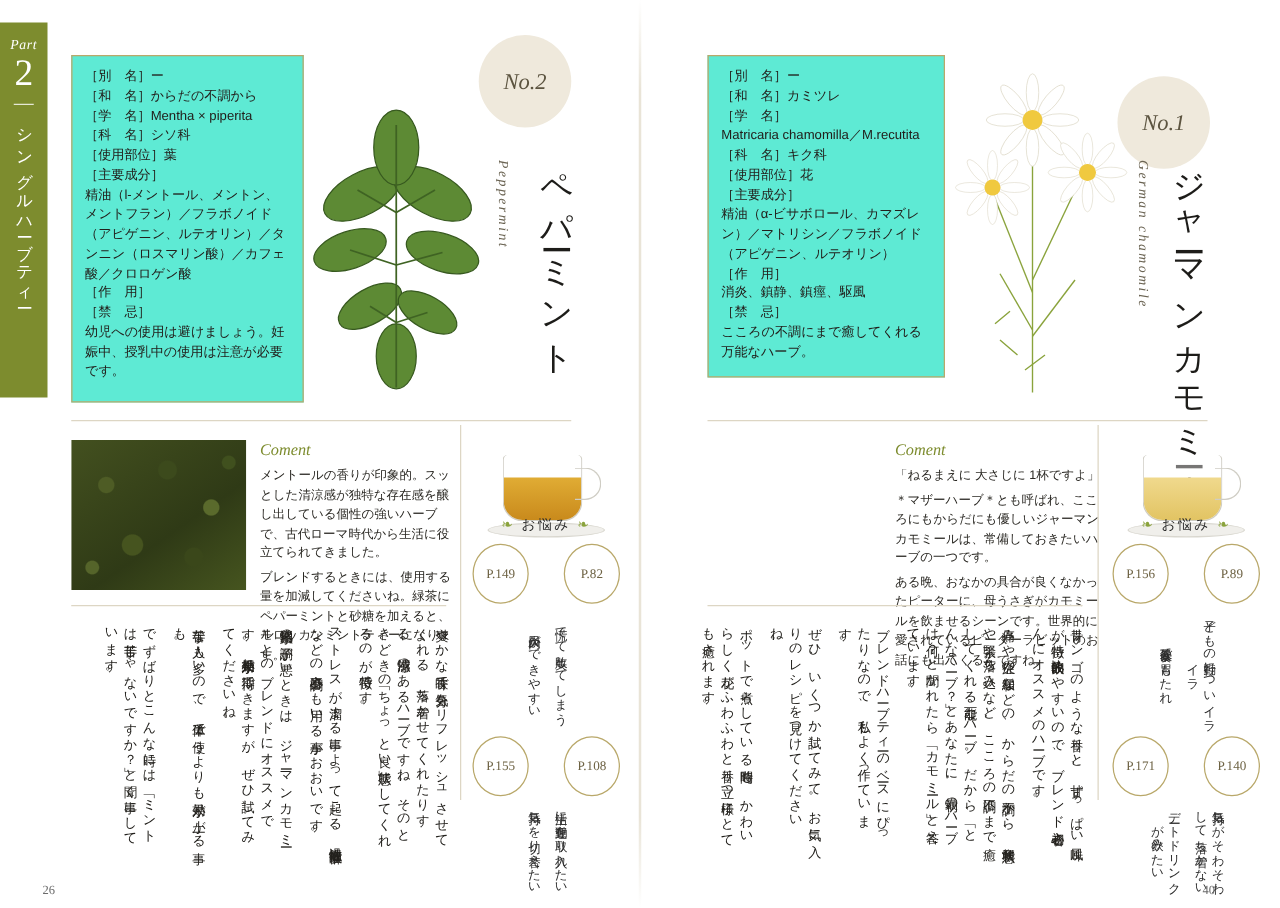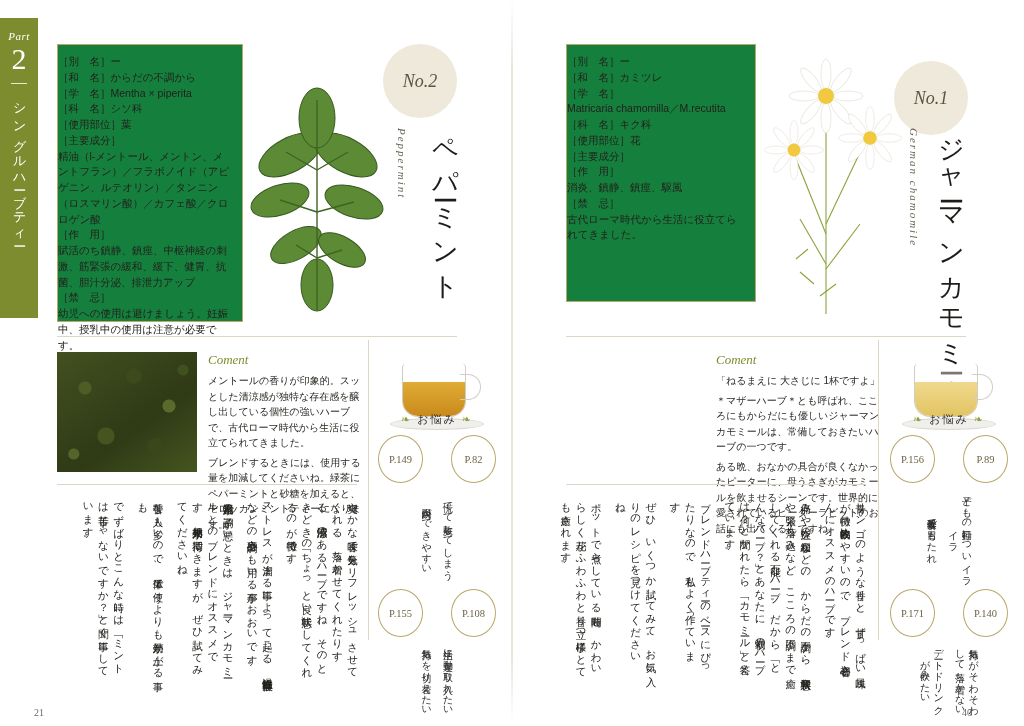--- a/index.html
+++ b/index.html
@@ -44,23 +44,23 @@
   }
   .part-tab .part-vtext{
     writing-mode:vertical-rl;text-orientation:upright;
     font-size:13px;letter-spacing:3px;line-height:1.1;
   }
 
   
   .infobox{
     position:absolute;
     border:1px solid #b9a86a;
-    background:#15803d;
+    background:#5eead4;
     box-sizing:border-box;
-    padding:9px 10px 8px 0;
+    padding:9px 10px 8px 10px;
     font-size:10.5px;
     line-height:1.5;
     color:#22201c;
   }
   .infobox .row{display:block;white-space:pre-wrap;}
 
   
   .medallion{
     position:absolute;width:74px;height:74px;border-radius:50%;
     background:#efe9dc;
@@ -212,21 +212,20 @@
 
     <div class="infobox" style="left:57px;top:44px;width:186px;height:278px;">
       <span class="row">［別　名］ー</span>
       <span class="row">［和　名］からだの不調から</span>
       <span class="row">［学　名］Mentha × piperita</span>
       <span class="row">［科　名］シソ科</span>
       <span class="row">［使用部位］葉</span>
       <span class="row">［主要成分］</span>
       <span class="row">精油（l-メントール、メントン、メントフラン）／フラボノイド（アピゲニン、ルテオリン）／タンニン（ロスマリン酸）／カフェ酸／クロロゲン酸</span>
       <span class="row">［作　用］</span>
-      <span class="row">賦活のち鎮静、鎮痙、中枢神経の刺激、筋緊張の緩和、緩下、健胃、抗菌、胆汁分泌、排泄力アップ</span>
       <span class="row">［禁　忌］</span>
       <span class="row">幼児への使用は避けましょう。妊娠中、授乳中の使用は注意が必要です。</span>
     </div>
 
     <div class="leaf-art" style="left:250px;top:60px;width:135px;height:270px;">
       <svg viewBox="0 0 135 270" width="135" height="270" aria-hidden="true">
         <g fill="#5d8a34" stroke="#37591f" stroke-width="1">
           <ellipse cx="40" cy="95" rx="34" ry="17" transform="rotate(-28 40 95)"></ellipse>
           <ellipse cx="96" cy="95" rx="34" ry="17" transform="rotate(28 96 95)"></ellipse>
           <ellipse cx="30" cy="140" rx="30" ry="15" transform="rotate(-18 30 140)"></ellipse>
@@ -241,21 +240,21 @@
           <path d="M67 110 L36 92"></path>
             <path d="M67 110 L98 92"></path>
           <path d="M67 152 L30 140"></path>
             <path d="M67 152 L104 142"></path>
           <path d="M67 198 L46 185"></path>
             <path d="M67 198 L92 190"></path>
         </g>
       </svg>
     </div>
 
-    <div class="medallion" style="left:383px;top:44px;font-style:italic;">
+    <div class="medallion" style="left:383px;top:28px;font-style:italic;">
       <span>No.2</span>
     </div>
     <div class="vlatin" style="left:396px;top:128px;">Peppermint</div>
     <div class="vtitle" style="left:430px;top:120px;">ペパーミント</div>
 
     <div class="hr" style="left:57px;top:336px;width:400px;"></div>
 
     <div class="dried mint" style="left:57px;top:352px;">
       <div class="bg"></div>
     </div>
@@ -306,37 +305,38 @@
     <div class="vr" style="left:368px;top:340px;height:300px;"></div>
 
     <div class="vbody" style="left:60px;top:495px;width:300px;">
       <div class="col">爽やかな香味で気分をリフレッシュさせてくれる、落ち着かせてくれたりする、清涼感のあるハーブですね。そのときどきの「ちょっと良い状態」にしてくれるのが特徴です。</div>
       <div class="col">ストレスが溜まる事によって起こる、過敏性腸症候群などの心身不調にも用いる事がおおいです。</div>
       <div class="col">消化器系の調子が悪いときは、ジャーマンカモミールとのブレンドにオススメです。相乗効果が期待できますが、ぜひ試してみてくださいね。</div>
       <div class="col">苦手な人も多いので、単体で使うよりも効果が上がる事も。</div>
       <div class="col">でずばりとこんな時には、「ミントは苦手じゃないですか？」と聞く事にしています。</div>
     </div>
 
-    <div class="folio l">21</div>
+    <div class="folio l">26</div>
   </div>
 
   <div class="half right-half">
 
     <div class="infobox" style="left:54px;top:44px;width:190px;height:258px;">
       <span class="row">［別　名］ー</span>
       <span class="row">［和　名］カミツレ</span>
       <span class="row">［学　名］</span>
       <span class="row">Matricaria chamomilla／M.recutita</span>
       <span class="row">［科　名］キク科</span>
       <span class="row">［使用部位］花</span>
       <span class="row">［主要成分］</span>
+      <span class="row">精油（α-ビサボロール、カマズレン）／マトリシン／フラボノイド（アピゲニン、ルテオリン）</span>
       <span class="row">［作　用］</span>
       <span class="row">消炎、鎮静、鎮痙、駆風</span>
       <span class="row">［禁　忌］</span>
-      <span class="row">古代ローマ時代から生活に役立てられてきました。</span>
+      <span class="row">こころの不調にまで癒してくれる万能なハーブ。</span>
     </div>
 
     <div class="leaf-art" style="left:252px;top:34px;width:140px;height:290px;">
       <svg viewBox="0 0 140 290" width="140" height="290" aria-hidden="true">
         <g stroke="#8aa33c" stroke-width="1.1" fill="none">
           <path d="M62 280 L62 70"></path>
             <path d="M62 200 L30 120"></path>
           <path d="M62 190 L100 110"></path>
             <path d="M62 230 L36 185"></path>
           <path d="M62 235 L96 190"></path>

